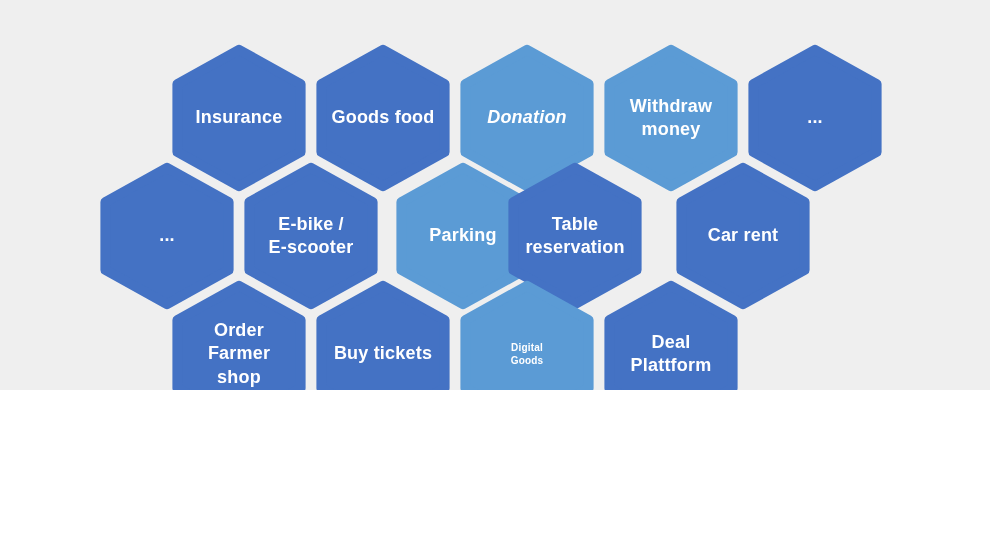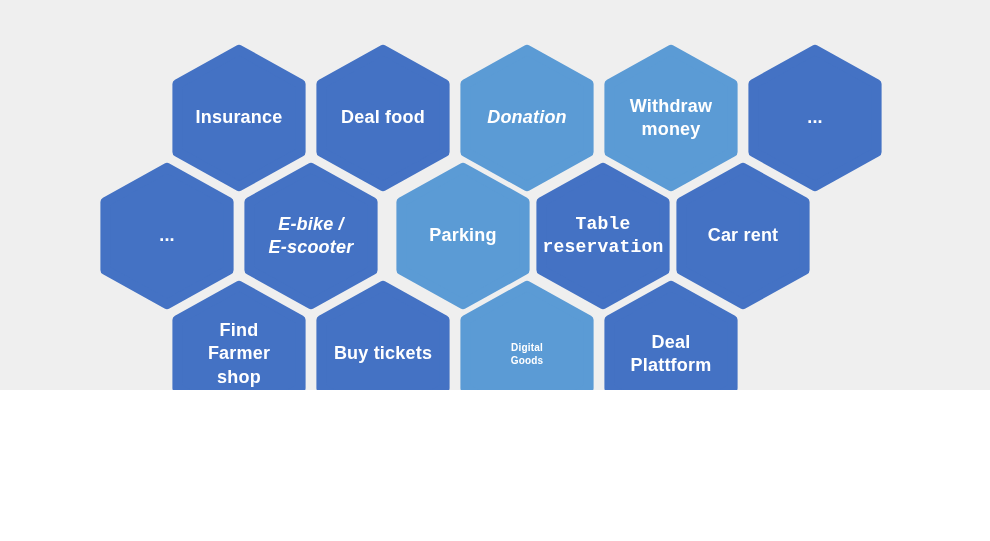--- a/index.html
+++ b/index.html
@@ -47,21 +47,21 @@
       <div class="hex" style="left: 172px; top: 44px;">
         <svg width="134" height="148" viewBox="0 0 134 148">
           <polygon points="67.0,5.9 128.6,40.0 128.6,108.0 67.0,142.1 5.4,108.0 5.4,40.0" fill="#4472C4" stroke="#4472C4" stroke-width="10" stroke-linejoin="round"></polygon>
         </svg>
         <div class="hex-label">Insurance</div>
       </div>
       <div class="hex" style="left: 316px; top: 44px;">
         <svg width="134" height="148" viewBox="0 0 134 148">
           <polygon points="67.0,5.9 128.6,40.0 128.6,108.0 67.0,142.1 5.4,108.0 5.4,40.0" fill="#4472C4" stroke="#4472C4" stroke-width="10" stroke-linejoin="round"></polygon>
         </svg>
-        <div class="hex-label">Deal food</div>
+        <div class="hex-label">Goods food</div>
       </div>
       <div class="hex" style="left: 460px; top: 44px; font-style: italic;">
         <svg width="134" height="148" viewBox="0 0 134 148">
           <polygon points="67.0,5.9 128.6,40.0 128.6,108.0 67.0,142.1 5.4,108.0 5.4,40.0" fill="#5B9BD5" stroke="#5B9BD5" stroke-width="10" stroke-linejoin="round"></polygon>
         </svg>
         <div class="hex-label">Donation</div>
       </div>
       <div class="hex" style="left: 604px; top: 44px;">
         <svg width="134" height="148" viewBox="0 0 134 148">
           <polygon points="67.0,5.9 128.6,40.0 128.6,108.0 67.0,142.1 5.4,108.0 5.4,40.0" fill="#5B9BD5" stroke="#5B9BD5" stroke-width="10" stroke-linejoin="round"></polygon>
@@ -74,51 +74,51 @@
           <polygon points="67.0,5.9 128.6,40.0 128.6,108.0 67.0,142.1 5.4,108.0 5.4,40.0" fill="#4472C4" stroke="#4472C4" stroke-width="10" stroke-linejoin="round"></polygon>
         </svg>
         <div class="hex-label">...</div>
       </div>
       <div class="hex" style="left: 100px; top: 162px;">
         <svg width="134" height="148" viewBox="0 0 134 148">
           <polygon points="67.0,5.9 128.6,40.0 128.6,108.0 67.0,142.1 5.4,108.0 5.4,40.0" fill="#4472C4" stroke="#4472C4" stroke-width="10" stroke-linejoin="round"></polygon>
         </svg>
         <div class="hex-label">...</div>
       </div>
-      <div class="hex" style="left: 244px; top: 162px; font-style: italic;">
+      <div class="hex" style="left: 244px; top: 162px;">
         <svg width="134" height="148" viewBox="0 0 134 148">
           <polygon points="67.0,5.9 128.6,40.0 128.6,108.0 67.0,142.1 5.4,108.0 5.4,40.0" fill="#4472C4" stroke="#4472C4" stroke-width="10" stroke-linejoin="round"></polygon>
         </svg>
         <div class="hex-label">E-bike /
 E-scooter</div>
       </div>
       <div class="hex" style="left: 388px; top: 162px; margin-left: 8px;">
         <svg width="134" height="148" viewBox="0 0 134 148">
           <polygon points="67.0,5.9 128.6,40.0 128.6,108.0 67.0,142.1 5.4,108.0 5.4,40.0" fill="#5B9BD5" stroke="#5B9BD5" stroke-width="10" stroke-linejoin="round"></polygon>
         </svg>
         <div class="hex-label">Parking</div>
       </div>
-      <div class="hex" style="left: 536px; top: 162px; font-family: Liberation Mono, monospace;">
+      <div class="hex" style="left: 508px; top: 162px;">
         <svg width="134" height="148" viewBox="0 0 134 148">
           <polygon points="67.0,5.9 128.6,40.0 128.6,108.0 67.0,142.1 5.4,108.0 5.4,40.0" fill="#4472C4" stroke="#4472C4" stroke-width="10" stroke-linejoin="round"></polygon>
         </svg>
         <div class="hex-label">Table
 reservation</div>
       </div>
       <div class="hex" style="left: 676px; top: 162px;">
         <svg width="134" height="148" viewBox="0 0 134 148">
           <polygon points="67.0,5.9 128.6,40.0 128.6,108.0 67.0,142.1 5.4,108.0 5.4,40.0" fill="#4472C4" stroke="#4472C4" stroke-width="10" stroke-linejoin="round"></polygon>
         </svg>
         <div class="hex-label">Car rent</div>
       </div>
       <div class="hex" style="left: 172px; top: 280px;">
         <svg width="134" height="148" viewBox="0 0 134 148">
           <polygon points="67.0,5.9 128.6,40.0 128.6,108.0 67.0,142.1 5.4,108.0 5.4,40.0" fill="#4472C4" stroke="#4472C4" stroke-width="10" stroke-linejoin="round"></polygon>
         </svg>
-        <div class="hex-label">Find
+        <div class="hex-label">Order
 Farmer
 shop</div>
       </div>
       <div class="hex" style="left: 316px; top: 280px;">
         <svg width="134" height="148" viewBox="0 0 134 148">
           <polygon points="67.0,5.9 128.6,40.0 128.6,108.0 67.0,142.1 5.4,108.0 5.4,40.0" fill="#4472C4" stroke="#4472C4" stroke-width="10" stroke-linejoin="round"></polygon>
         </svg>
         <div class="hex-label">Buy tickets</div>
       </div>
       <div class="hex" style="left: 460px; top: 280px;">

